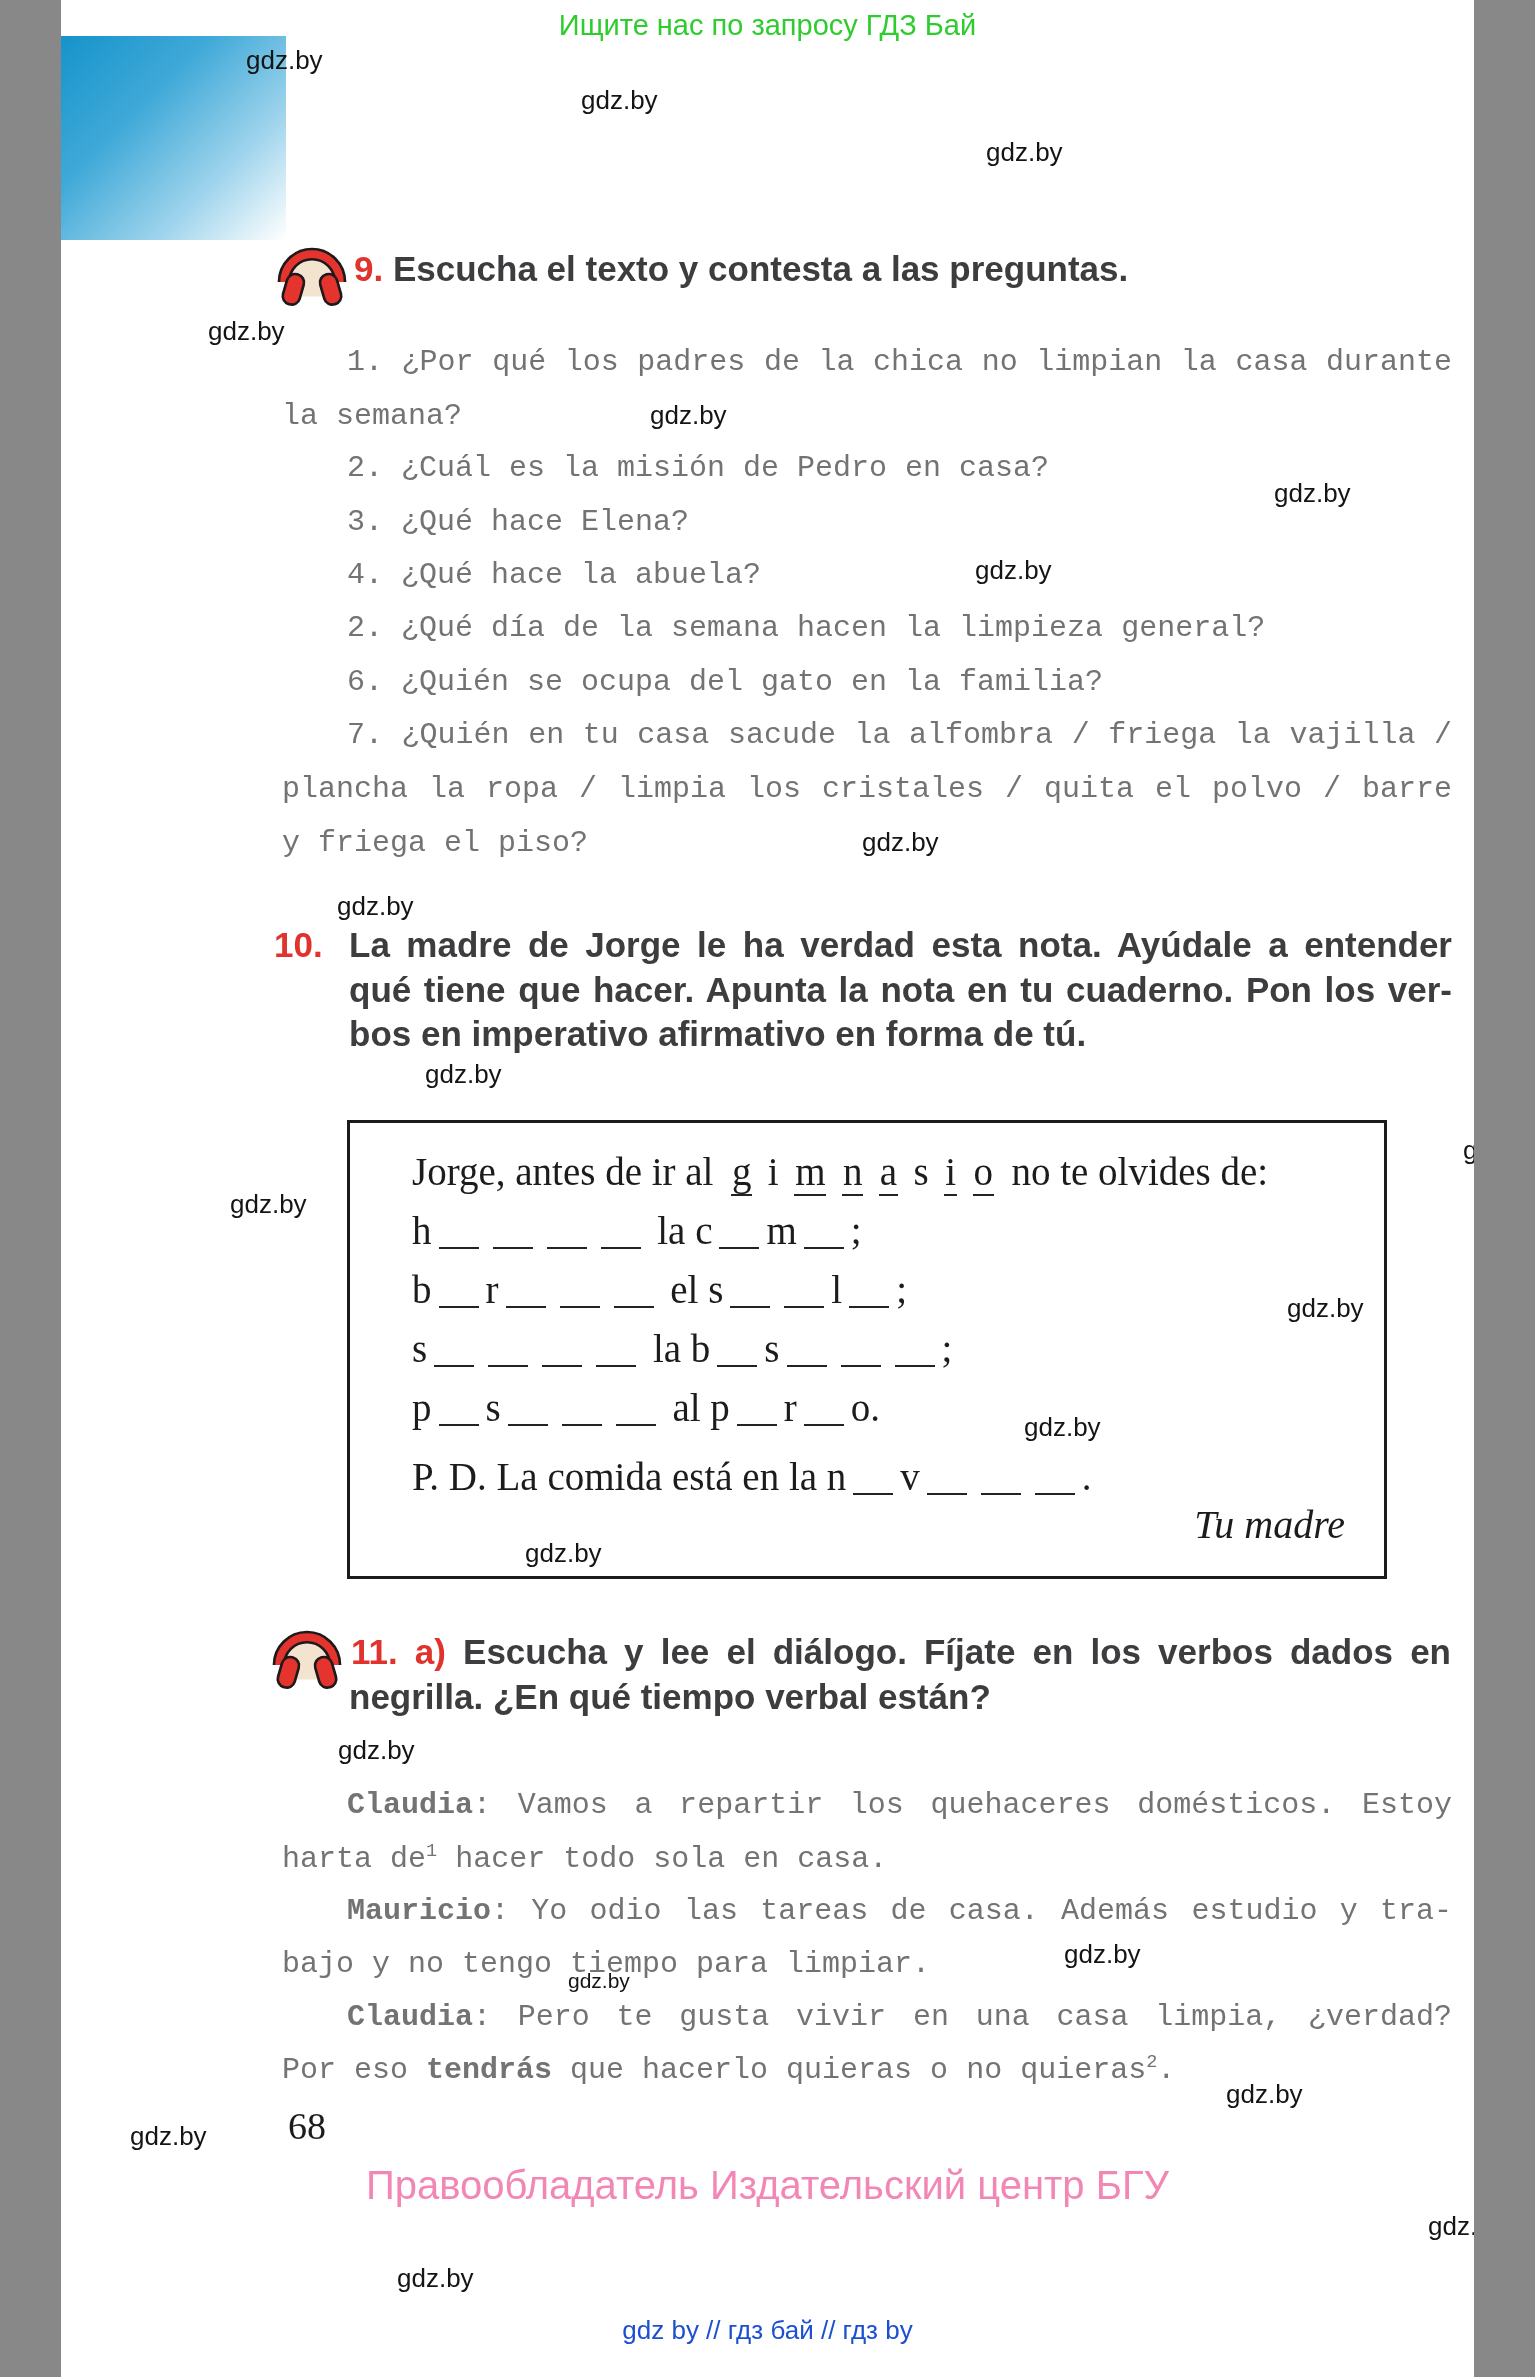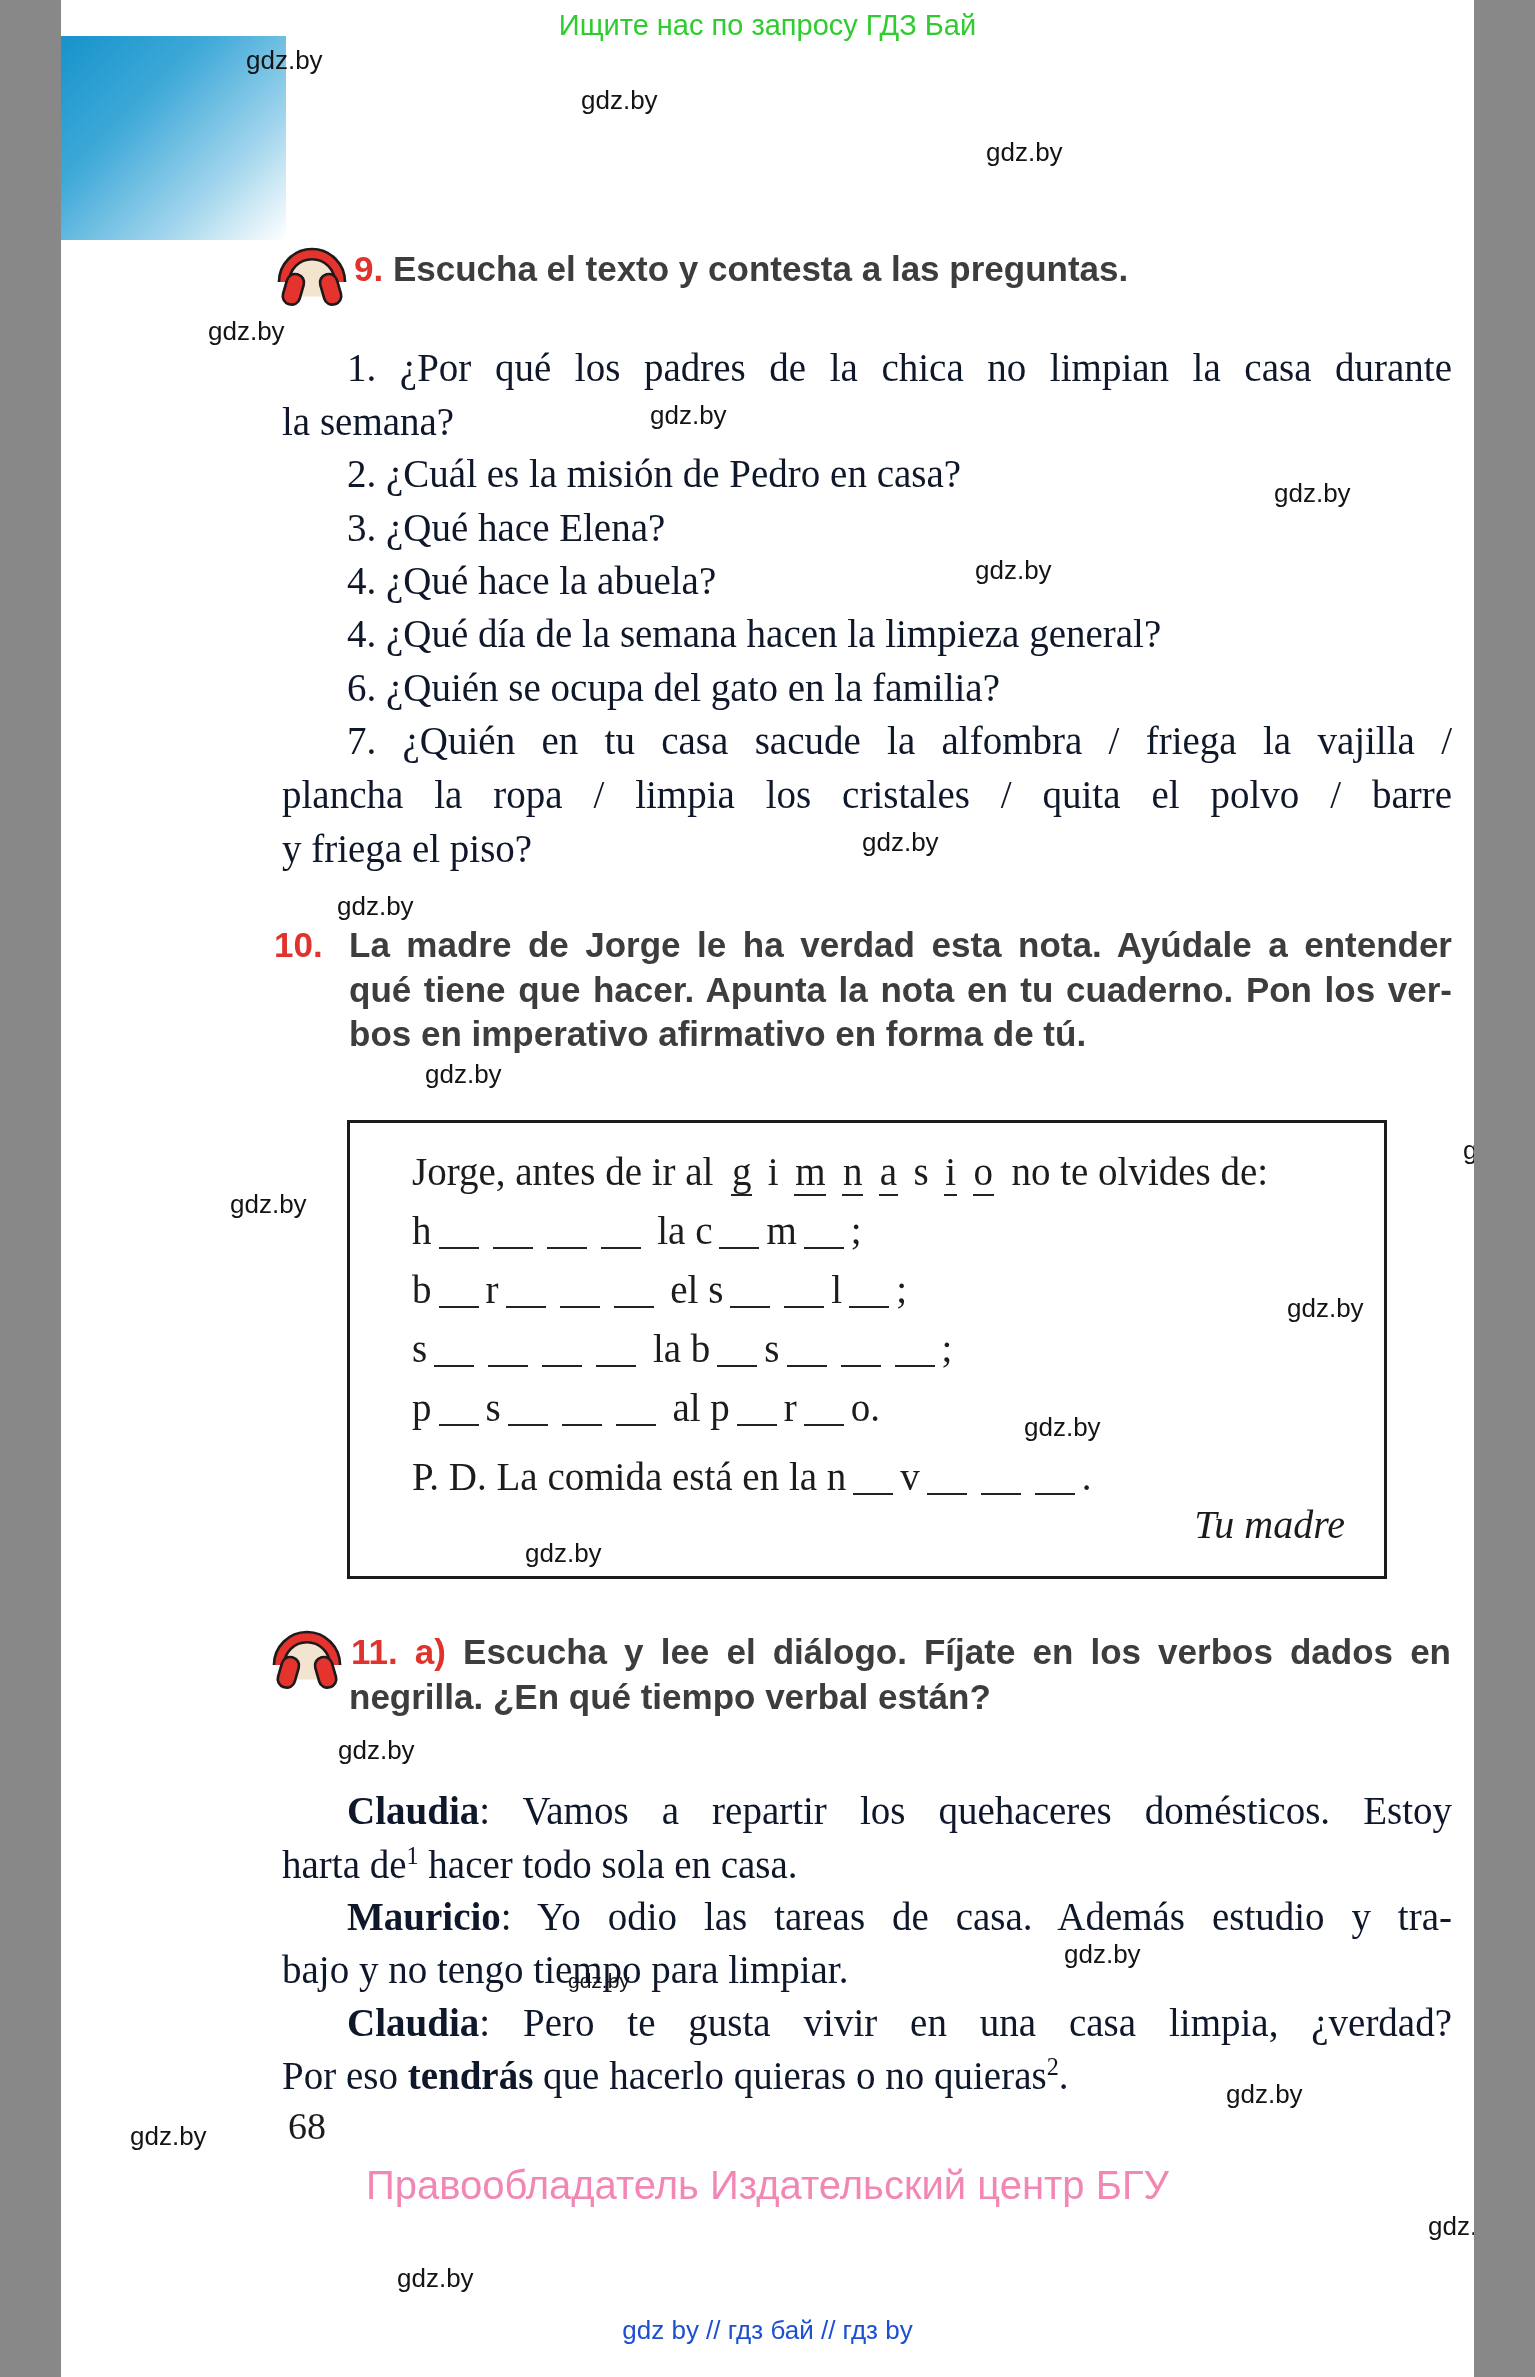--- a/index.html
+++ b/index.html
@@ -25,22 +25,22 @@
   
   .hline{
     position:absolute; font-family:"Liberation Sans", sans-serif; font-weight:700;
     font-size:35px; color:#3d3d3f; white-space:nowrap;
   }
   .red{ color:#e0332e; }
   .numtag{ position:absolute; font-family:"Liberation Sans", sans-serif; font-weight:700;
     font-size:35px; color:#e0332e; white-space:nowrap;}
   
   .sline{
-    position:absolute; font-family:Liberation Serif, serif; font-size:39px;
-    color:#0f172a; white-space:nowrap;
+    position:absolute; font-family:Liberation Mono, monospace; font-size:30px;
+    color:#737373; white-space:nowrap;
   }
   .just{ white-space:normal; text-align:justify; text-align-last:justify; }
   .b{ font-weight:700; }
   sup{ font-size:0.62em; vertical-align:super; line-height:0; }
   
   .notebox{
     position:absolute; left:286px; top:1120px; width:1040px; height:459px;
     border:3.5px solid #1b1b1b; box-sizing:border-box; background:#fff;
   }
   .nline{
@@ -120,21 +120,21 @@
   <div class="hline" style="left:293px; top:249px;">
     <span class="red">9. </span>
     <span>Escucha el texto y contesta a las preguntas.</span>
   </div>
 
   <div class="sline just" style="left:286px; top:345px; width:1105px;">1. ¿Por qué los padres de la chica no limpian la casa durante</div>
   <div class="sline" style="left:221px; top:399px;">la semana?</div>
   <div class="sline" style="left:286px; top:451px;">2. ¿Cuál es la misión de Pedro en casa?</div>
   <div class="sline" style="left:286px; top:505px;">3. ¿Qué hace Elena?</div>
   <div class="sline" style="left:286px; top:558px;">4. ¿Qué hace la abuela?</div>
-  <div class="sline" style="left:286px; top:611px;">4. ¿Qué día de la semana hacen la limpieza general?</div>
+  <div class="sline" style="left:286px; top:611px;">2. ¿Qué día de la semana hacen la limpieza general?</div>
   <div class="sline" style="left:286px; top:665px;">6. ¿Quién se ocupa del gato en la familia?</div>
   <div class="sline just" style="left:286px; top:718px; width:1105px;">7. ¿Quién en tu casa sacude la alfombra / friega la vajilla /</div>
   <div class="sline just" style="left:221px; top:772px; width:1170px;">plancha la ropa / limpia los cristales / quita el polvo / barre</div>
   <div class="sline" style="left:221px; top:826px;">y friega el piso?</div>
 
   <div class="numtag" style="left:213px; top:925px;">10.</div>
   <div class="hline just" style="left:288px; top:925px; width:1103px; font-weight:700;">La madre de Jorge le ha verdad esta nota. Ayúdale a entender</div>
   <div class="hline just" style="left:288px; top:970px; width:1103px;">qué tiene que hacer. Apunta la nota en tu cuaderno. Pon los ver-</div>
   <div class="hline" style="left:288px; top:1014px;">bos en imperativo afirmativo en forma de tú.</div>
 

